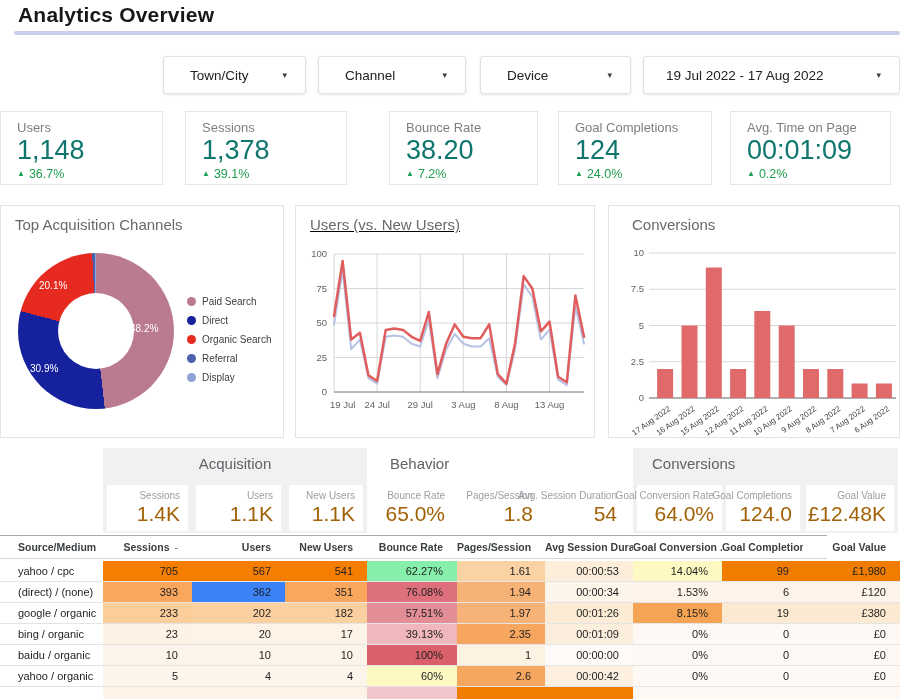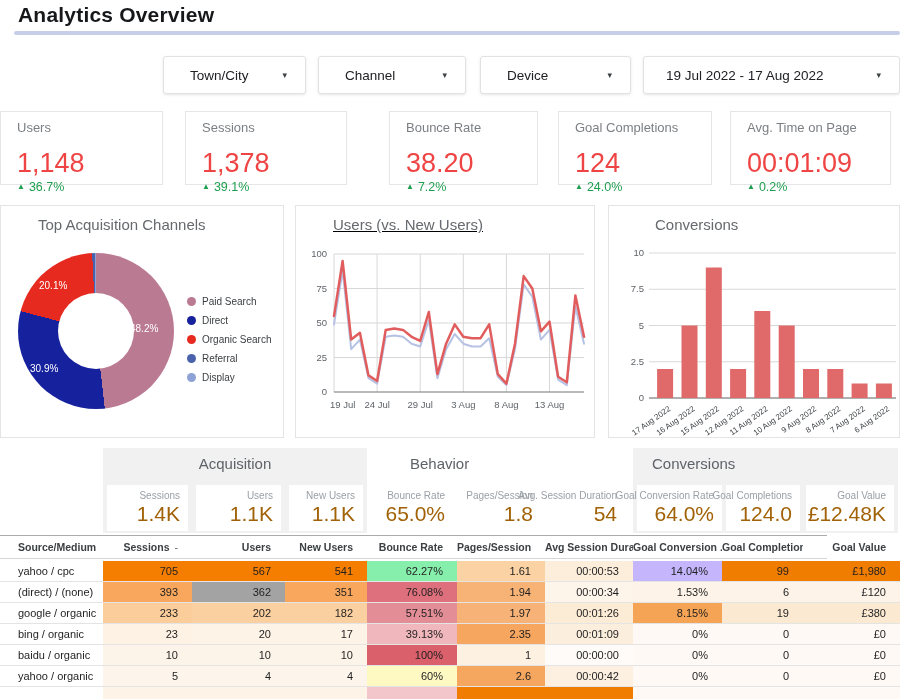--- a/index.html
+++ b/index.html
@@ -13,26 +13,26 @@
 
   
   .filter-btn{position:absolute;top:56px;height:38px;background:#fff;border:1px solid #E2E2E2;border-radius:3px;
     box-shadow:0 1px 3px rgba(0,0,0,.10);display:flex;align-items:center;justify-content:space-between;
     font-size:13.5px;color:#202124;padding:0 18px 0 26px;cursor:pointer;}
   .filter-caret{font-size:9px;color:#3c4043;margin-left:10px;}
 
   
   .card{position:absolute;top:111px;height:74px;border:1px solid #E6E6E6;background:#fff;padding:8px 0 0 16px;}
   .card-label{font-size:13px;color:#7b7f83;}
-  .card-value{font-size:27px;color:#ef4444;line-height:1.08;margin-top:14px;}
+  .card-value{font-size:27px;color:#0f766e;line-height:1.08;margin-top:1px;}
   .card-delta{font-size:12.5px;color:#1E9E4F;margin-top:2px;display:flex;align-items:center;}
   .delta-arrow{font-size:8px;margin-right:4px;line-height:1;}
 
   
-  .panel{position:absolute;top:205px;height:233px;background:#fff;border:1px solid #E4E4E4;padding-left:23px;}
+  .panel{position:absolute;top:205px;height:233px;background:#fff;border:1px solid #E4E4E4;}
   .panel-title{font-size:15px;color:#66696d;padding:10px 0 0 14px;}
   .panel-title.indent{padding-left:23px;}
 
   
   .donut-wrap{position:absolute;left:17px;top:47px;width:156px;height:156px;}
   .donut-ring{position:absolute;left:0;top:0;width:156px;height:156px;border-radius:50%;}
   .donut-hole{position:absolute;left:40px;top:40px;width:76px;height:76px;border-radius:50%;background:#fff;}
   .slice-label{position:absolute;font-size:10px;color:#fff;}
   .sl-1{left:112px;top:70px;}
   .sl-2{left:12px;top:110px;}
@@ -225,21 +225,21 @@
         <rect x="242.6" y="149.5" width="16" height="14.5" fill="#E06A6A"></rect>
         <text x="256.55" y="176" text-anchor="end" font-size="8" fill="#3C4043" transform="rotate(-35 256.55 176)">7 Aug 2022</text>
         <rect x="266.9" y="149.5" width="16" height="14.5" fill="#E06A6A"></rect>
         <text x="280.85" y="176" text-anchor="end" font-size="8" fill="#3C4043" transform="rotate(-35 280.85 176)">6 Aug 2022</text>
       </svg>
   </div>
 
   <div class="grp-block" style="left:103px;width:264px;">
     <div class="grp-label center">Acquisition</div>
   </div>
-  <div class="grp-label abs" style="left:410px;">Behavior</div>
+  <div class="grp-label abs" style="left:390px;">Behavior</div>
   <div class="grp-block" style="left:633px;width:265px;">
     <div class="grp-label" style="position:absolute;top:7px;left:19px;">Conversions</div>
   </div>
 
   <div class="tile white" style="left:107px;width:81px;">
     <div class="tile-label">Sessions</div>
     <div class="tile-value">1.4K</div>
   </div>
   <div class="tile white" style="left:196px;width:85px;">
     <div class="tile-label">Users</div>
@@ -288,28 +288,28 @@
     </div>
   <div class="tbody">
       <div class="trow tgrid">
         <div class="cell lab">yahoo / cpc</div>
         <div class="cell" style="background: rgb(245, 126, 0);">705</div>
         <div class="cell" style="background: rgb(245, 126, 0);">567</div>
         <div class="cell" style="background: rgb(245, 126, 0);">541</div>
         <div class="cell" style="background: #86efac;">62.27%</div>
         <div class="cell" style="background: rgb(250, 210, 163);">1.61</div>
         <div class="cell" style="background: rgb(253, 238, 220);">00:00:53</div>
-        <div class="cell" style="background: #c4b5fd;">14.04%</div>
+        <div class="cell" style="background: #fef9c3;">14.04%</div>
         <div class="cell" style="background: rgb(240, 125, 0);">99</div>
         <div class="cell" style="background: rgb(240, 125, 0);">£1,980</div>
       </div>
       <div class="trow tgrid">
         <div class="cell lab">(direct) / (none)</div>
         <div class="cell" style="background: rgb(248, 167, 93);">393</div>
-        <div class="cell" style="background: #a3a3a3;">362</div>
+        <div class="cell" style="background: #3b82f6;">362</div>
         <div class="cell" style="background: rgb(248, 167, 93);">351</div>
         <div class="cell" style="background: rgb(221, 112, 124);">76.08%</div>
         <div class="cell" style="background: rgb(247, 179, 118);">1.94</div>
         <div class="cell" style="background: rgb(253, 244, 234);">00:00:34</div>
         <div class="cell" style="background: rgb(253, 243, 232);">1.53%</div>
         <div class="cell" style="background: rgb(253, 243, 232);">6</div>
         <div class="cell" style="background: rgb(253, 243, 232);">£120</div>
       </div>
       <div class="trow tgrid">
         <div class="cell lab">google / organic</div>

